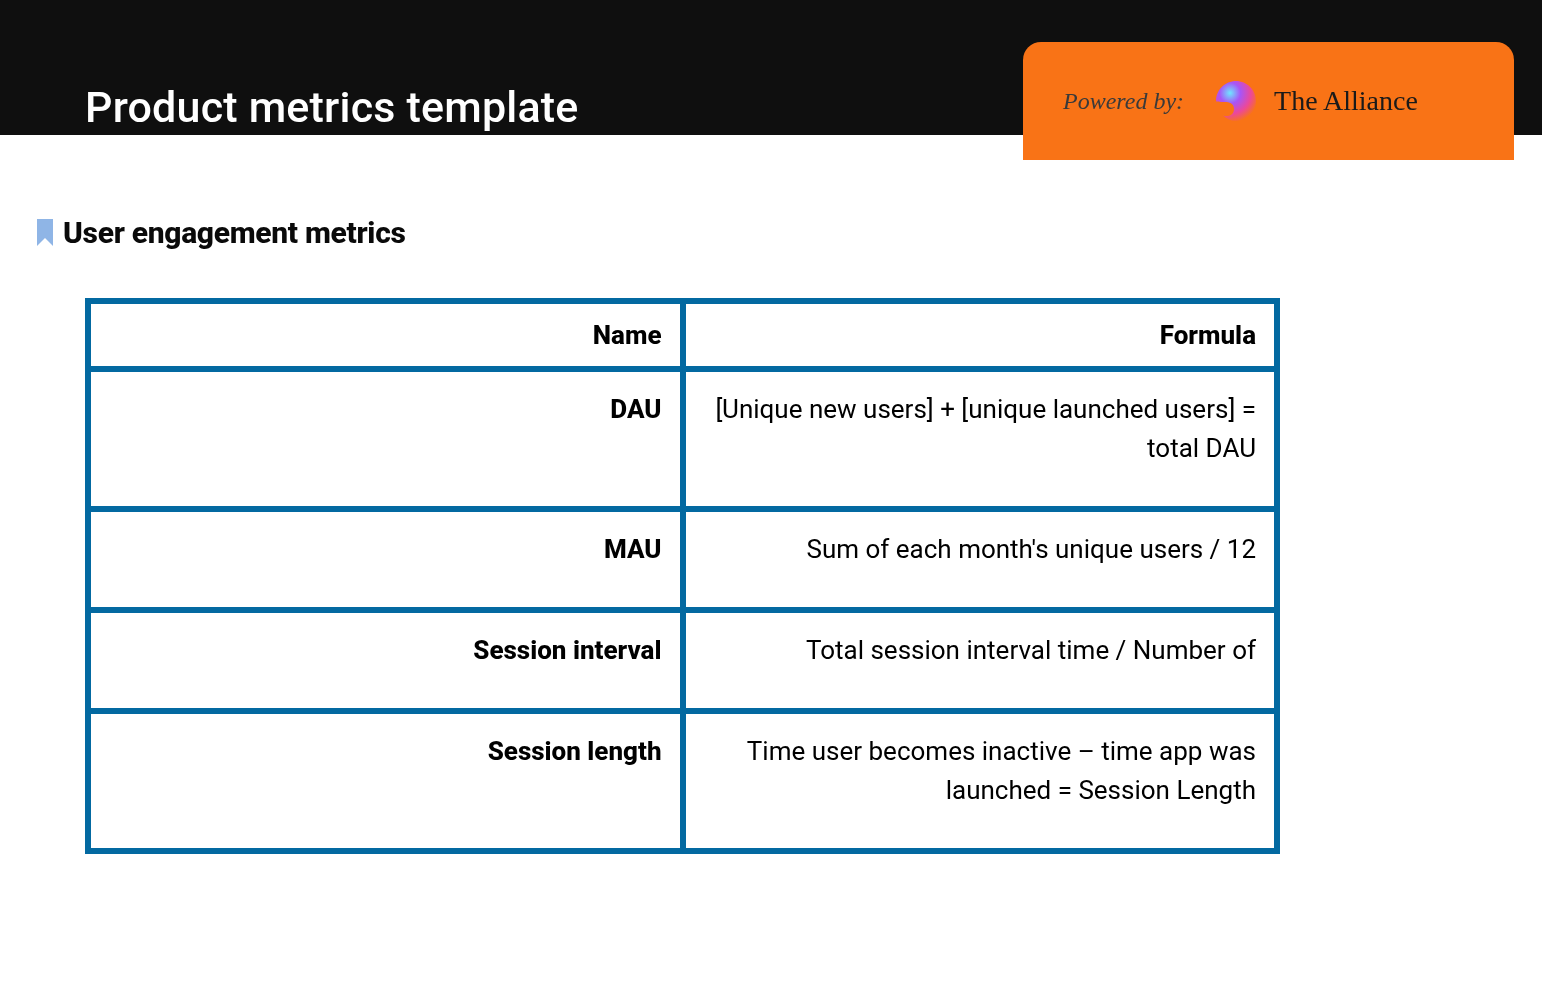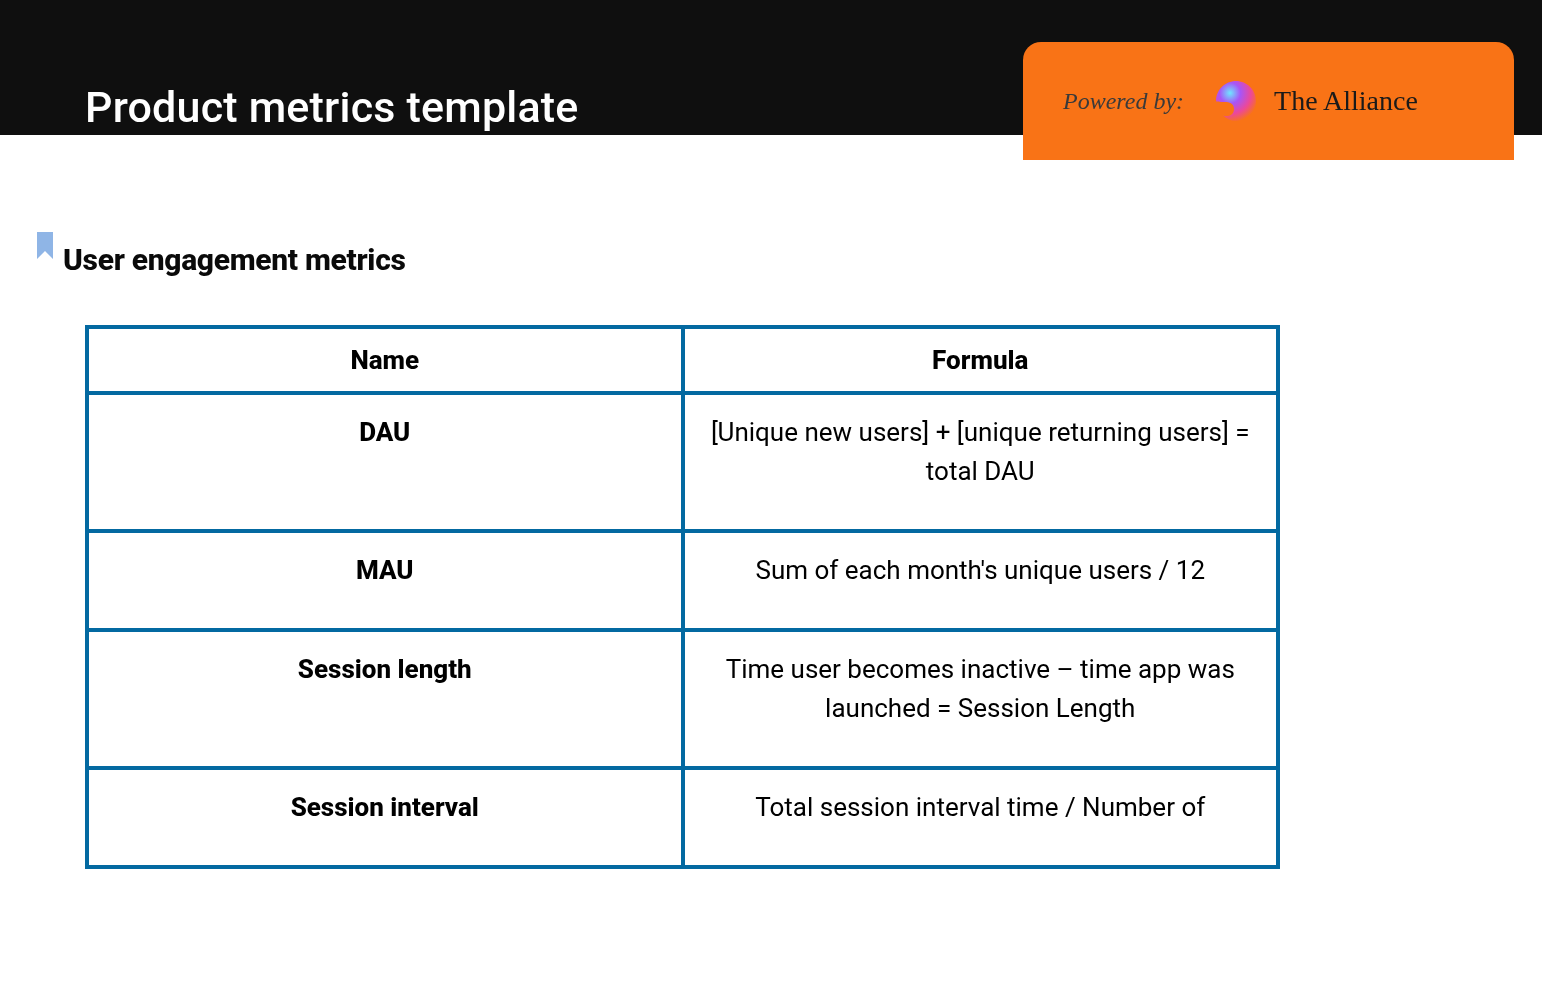--- a/index.html
+++ b/index.html
@@ -65,33 +65,32 @@
     width:20px;
     height:28px;
     display:inline-block;
   }
   .bookmark-icon svg { display:block; }
   .section-title {
     font-size:30px;
     font-weight:800;
     letter-spacing:-0.3px;
     color:#0a0a0a;
-    margin-top:27px;
   }
 
   .metrics-table {
     width:100%;
     max-width:1195px;
     margin-left:50px;
     border-collapse:collapse;
     table-layout:fixed;
   }
   .metrics-table th, .metrics-table td {
-    border:4px solid #0369a1;
-    text-align:center;
+    border:6px solid #0369a1;
+    text-align:right;
     vertical-align:top;
   }
   .metrics-table th {
     font-size:26px;
     font-weight:800;
     padding:16px 18px;
   }
   .metrics-table td {
     padding:18px 18px 38px 18px;
     font-size:26px;
@@ -147,29 +146,29 @@
     </colgroup>
     <thead>
       <tr>
         <th>Name</th>
         <th>Formula</th>
       </tr>
     </thead>
     <tbody>
       <tr>
         <td class="name-cell">DAU</td>
-        <td>[Unique new users] + [unique returning users] = total DAU</td>
+        <td>[Unique new users] + [unique launched users] = total DAU</td>
       </tr>
       <tr>
         <td class="name-cell">MAU</td>
         <td>Sum of each month's unique users / 12</td>
       </tr>
       <tr>
+        <td class="name-cell">Session interval</td>
+        <td>Total session interval time / Number of</td>
+      </tr>
+      <tr>
         <td class="name-cell">Session length</td>
         <td>Time user becomes inactive – time app was launched = Session Length</td>
-      </tr>
-      <tr>
-        <td class="name-cell">Session interval</td>
-        <td>Total session interval time / Number of</td>
       </tr>
     </tbody>
   </table>
 </div>
 
 </body></html>

